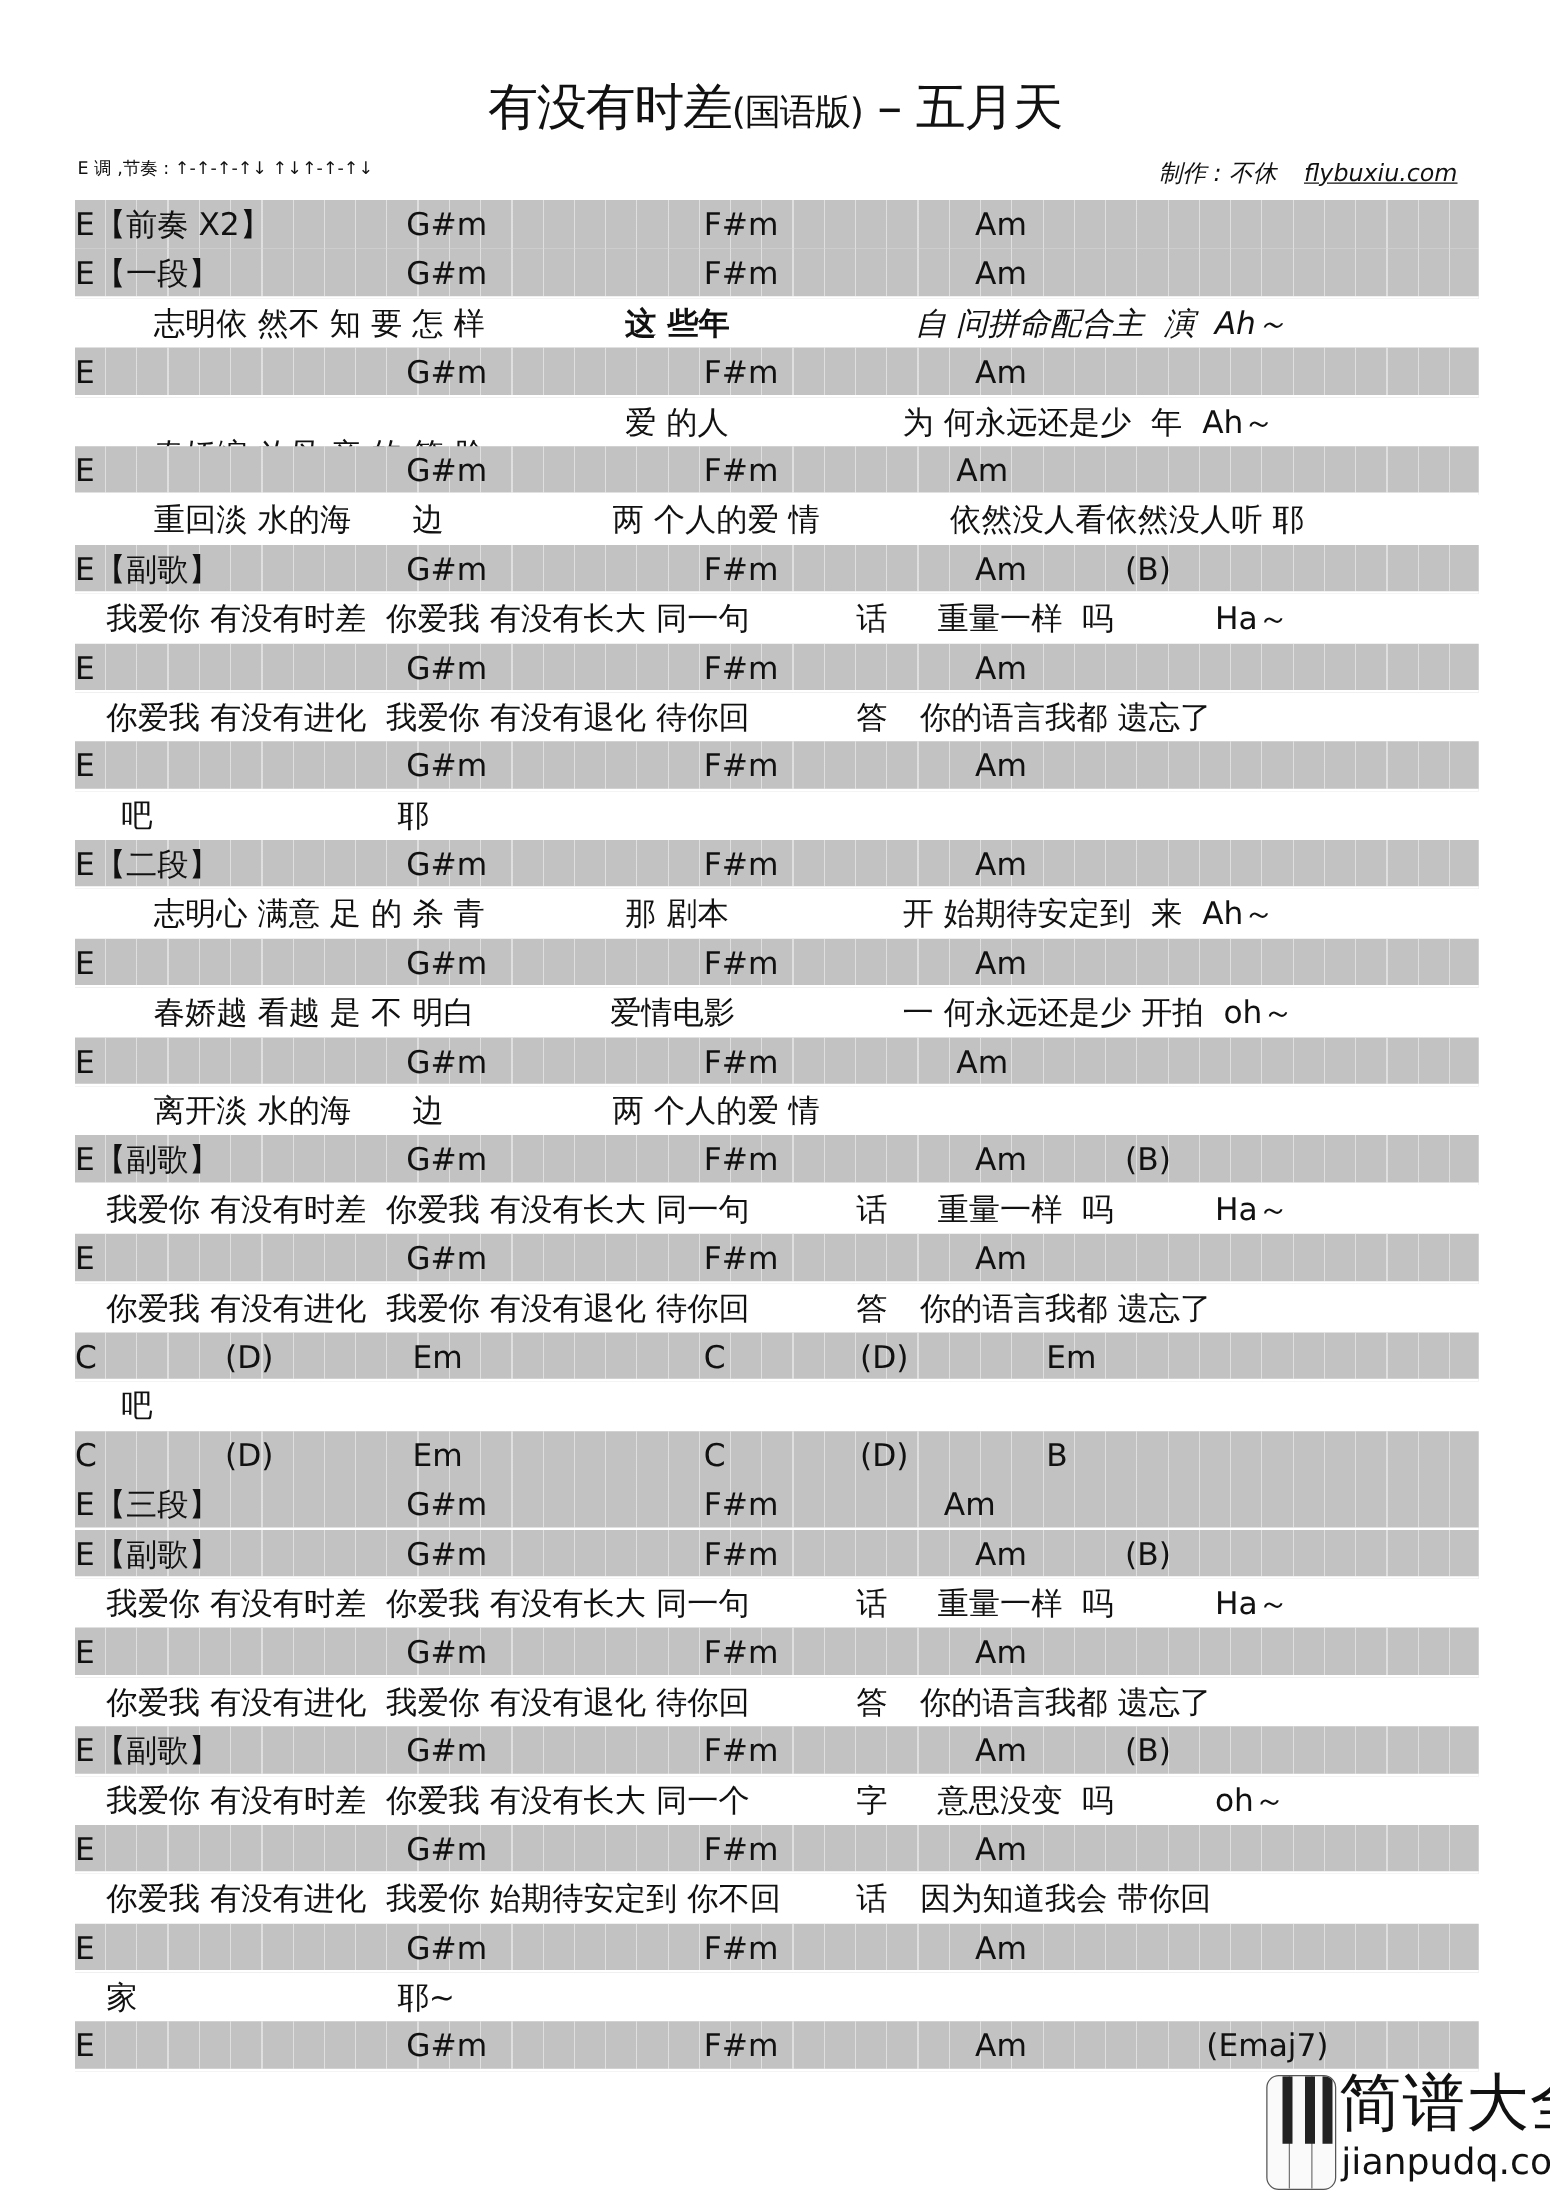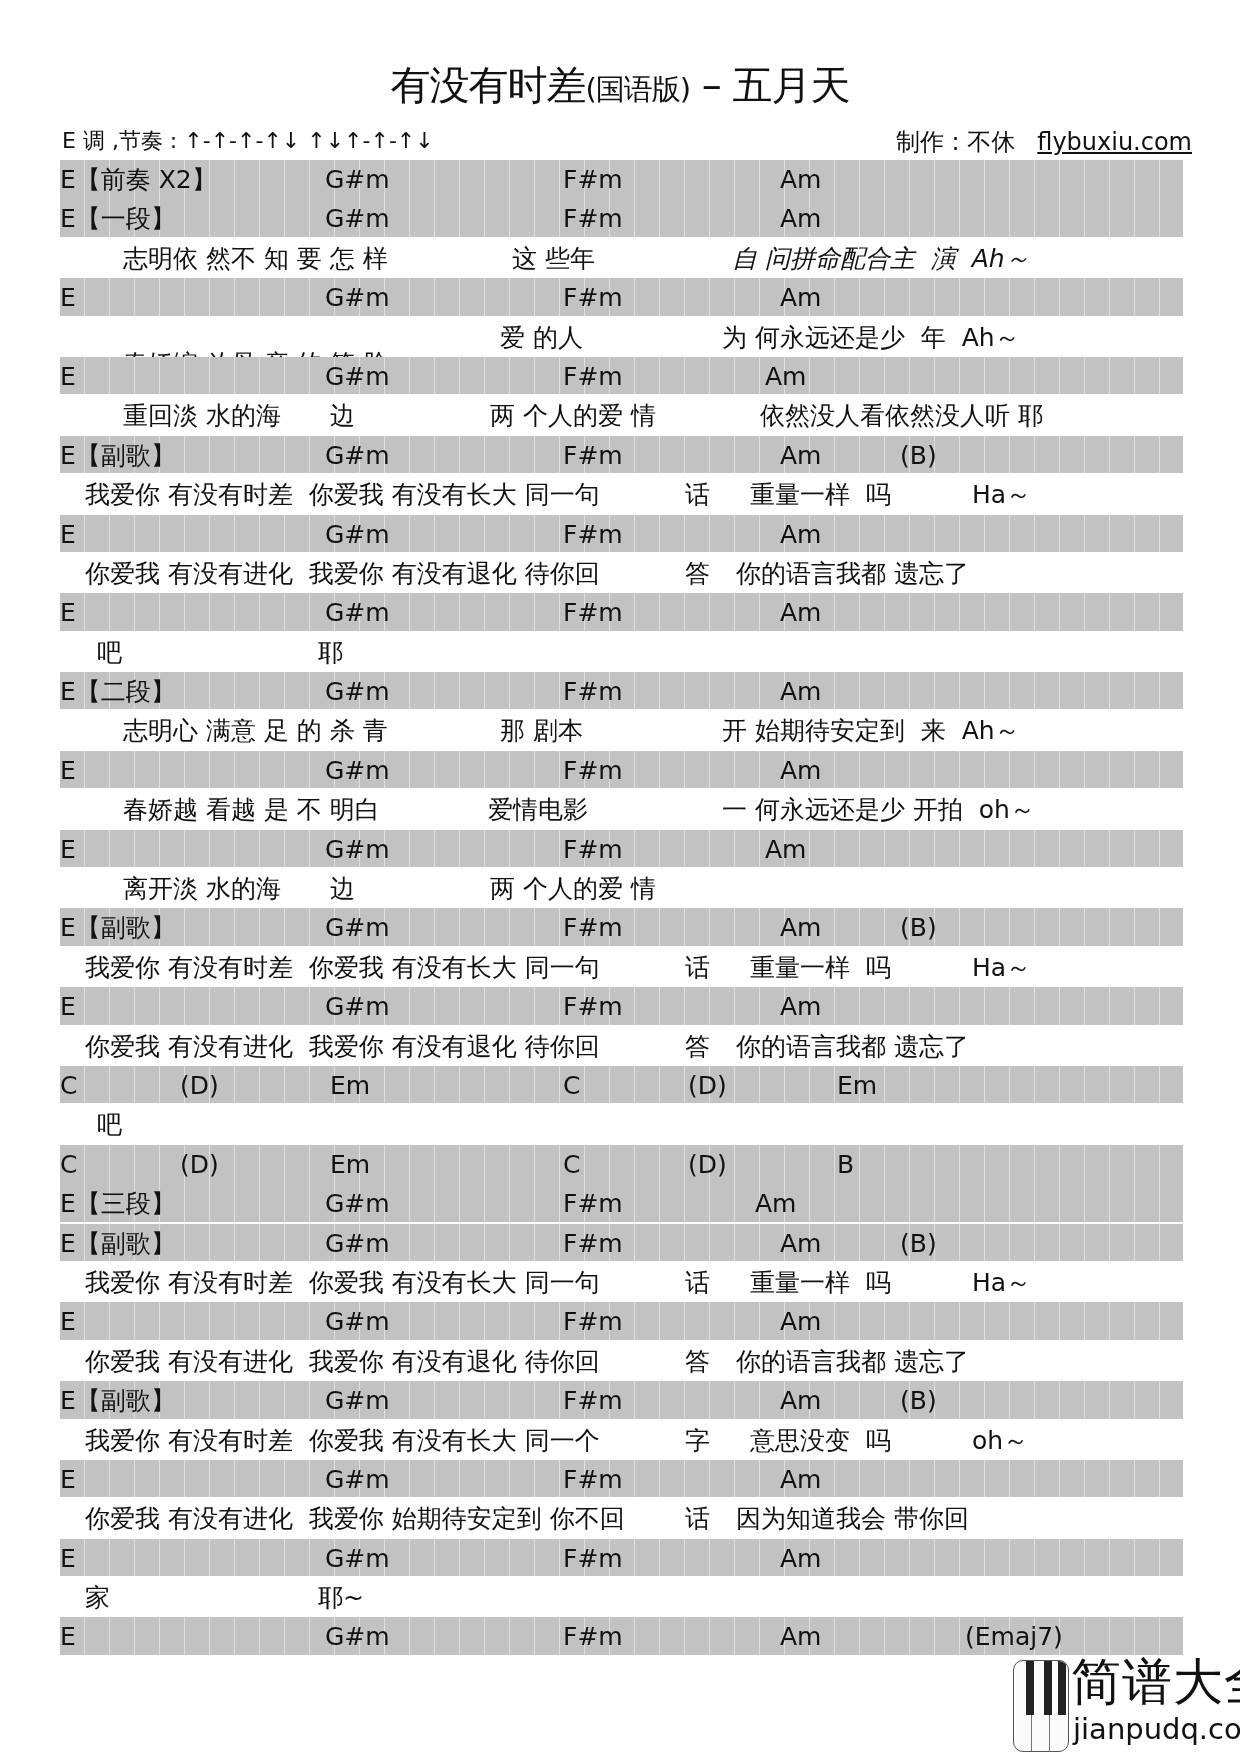--- a/index.html
+++ b/index.html
@@ -1,22 +1,22 @@
 <!DOCTYPE html>
 <html><head>
 <meta charset="utf-8">
 <style>
   html, body { margin: 0; padding: 0; background: #ffffff; }
   body { width: 1240px; height: 1754px; position: relative; overflow: hidden;
          font-family: "DejaVu Sans", "Liberation Sans", sans-serif; color: #111; }
   .title { position: absolute; top: 58px; left: 0; width: 1240px; text-align: center;
            font-size: 40px; letter-spacing: -1px; white-space: nowrap; }
   .title .sub { font-size: 29px; }
-  .meta-left { position: absolute; left: 62px; top: 126px; font-size: 22px; white-space: nowrap; }
-  .meta-right { position: absolute; right: 48px; top: 126px; font-size: 24px; white-space: nowrap; }
+  .meta-left { position: absolute; left: 62px; top: 126px; font-size: 14px; white-space: nowrap; }
+  .meta-right { position: absolute; right: 74px; top: 126px; font-size: 19px; white-space: nowrap; font-style: italic; }
   .meta-right .site { text-decoration: underline; margin-left: 22px; }
   .sheet { position: absolute; left: 60px; top: 160px; width: 1123px; }
   .line { position: relative; height: 39.4px; }
   .line.chord { background-color: #c2c2c2;
      background-image: repeating-linear-gradient(90deg, rgba(255,255,255,0) 0px, rgba(255,255,255,0) 24px, rgba(235,235,235,0.7) 24px, rgba(235,235,235,0.7) 25px); }
   .line.chord.gap { border-bottom: 2px solid #fff; box-sizing: border-box; }
   .line .seg { position: absolute; top: 4px; font-size: 25px; line-height: 32px; white-space: pre; }
   .line.chord .seg { font-size: 25px; }
   .watermark { position: absolute; left: 1005px; top: 1652px; width: 235px; height: 102px; }
   .wm-keys { position: absolute; left: 8px; top: 8px; width: 54px; height: 90px; border: 1.5px solid #555;
@@ -46,21 +46,21 @@
       <span class="seg" style="left: 720px;">Am</span>
     </div>
     <div class="line chord gap">
       <span class="seg" style="left: 0px;">E【一段】</span>
       <span class="seg" style="left: 265px;">G#m</span>
       <span class="seg" style="left: 503px;">F#m</span>
       <span class="seg" style="left: 720px;">Am</span>
     </div>
     <div class="line lyric">
       <span class="seg" style="left: 63px;">志明依 然不 知 要 怎 样</span>
-      <span class="seg" style="left: 452px;">这 些年</span>
+      <span class="seg" style="left: 440px; font-weight: bold;">这 些年</span>
       <span class="seg" style="left: 672px; font-style: italic;">自 问拼命配合主  演  Ah～</span>
     </div>
     <div class="line chord gap">
       <span class="seg" style="left: 0px;">E</span>
       <span class="seg" style="left: 265px;">G#m</span>
       <span class="seg" style="left: 503px;">F#m</span>
       <span class="seg" style="left: 720px;">Am</span>
     </div>
     <div class="line lyric">
       <span class="seg" style="left: 63px; margin-top: 26px;">春娇绽 放母 亲 的 笑 脸</span>

